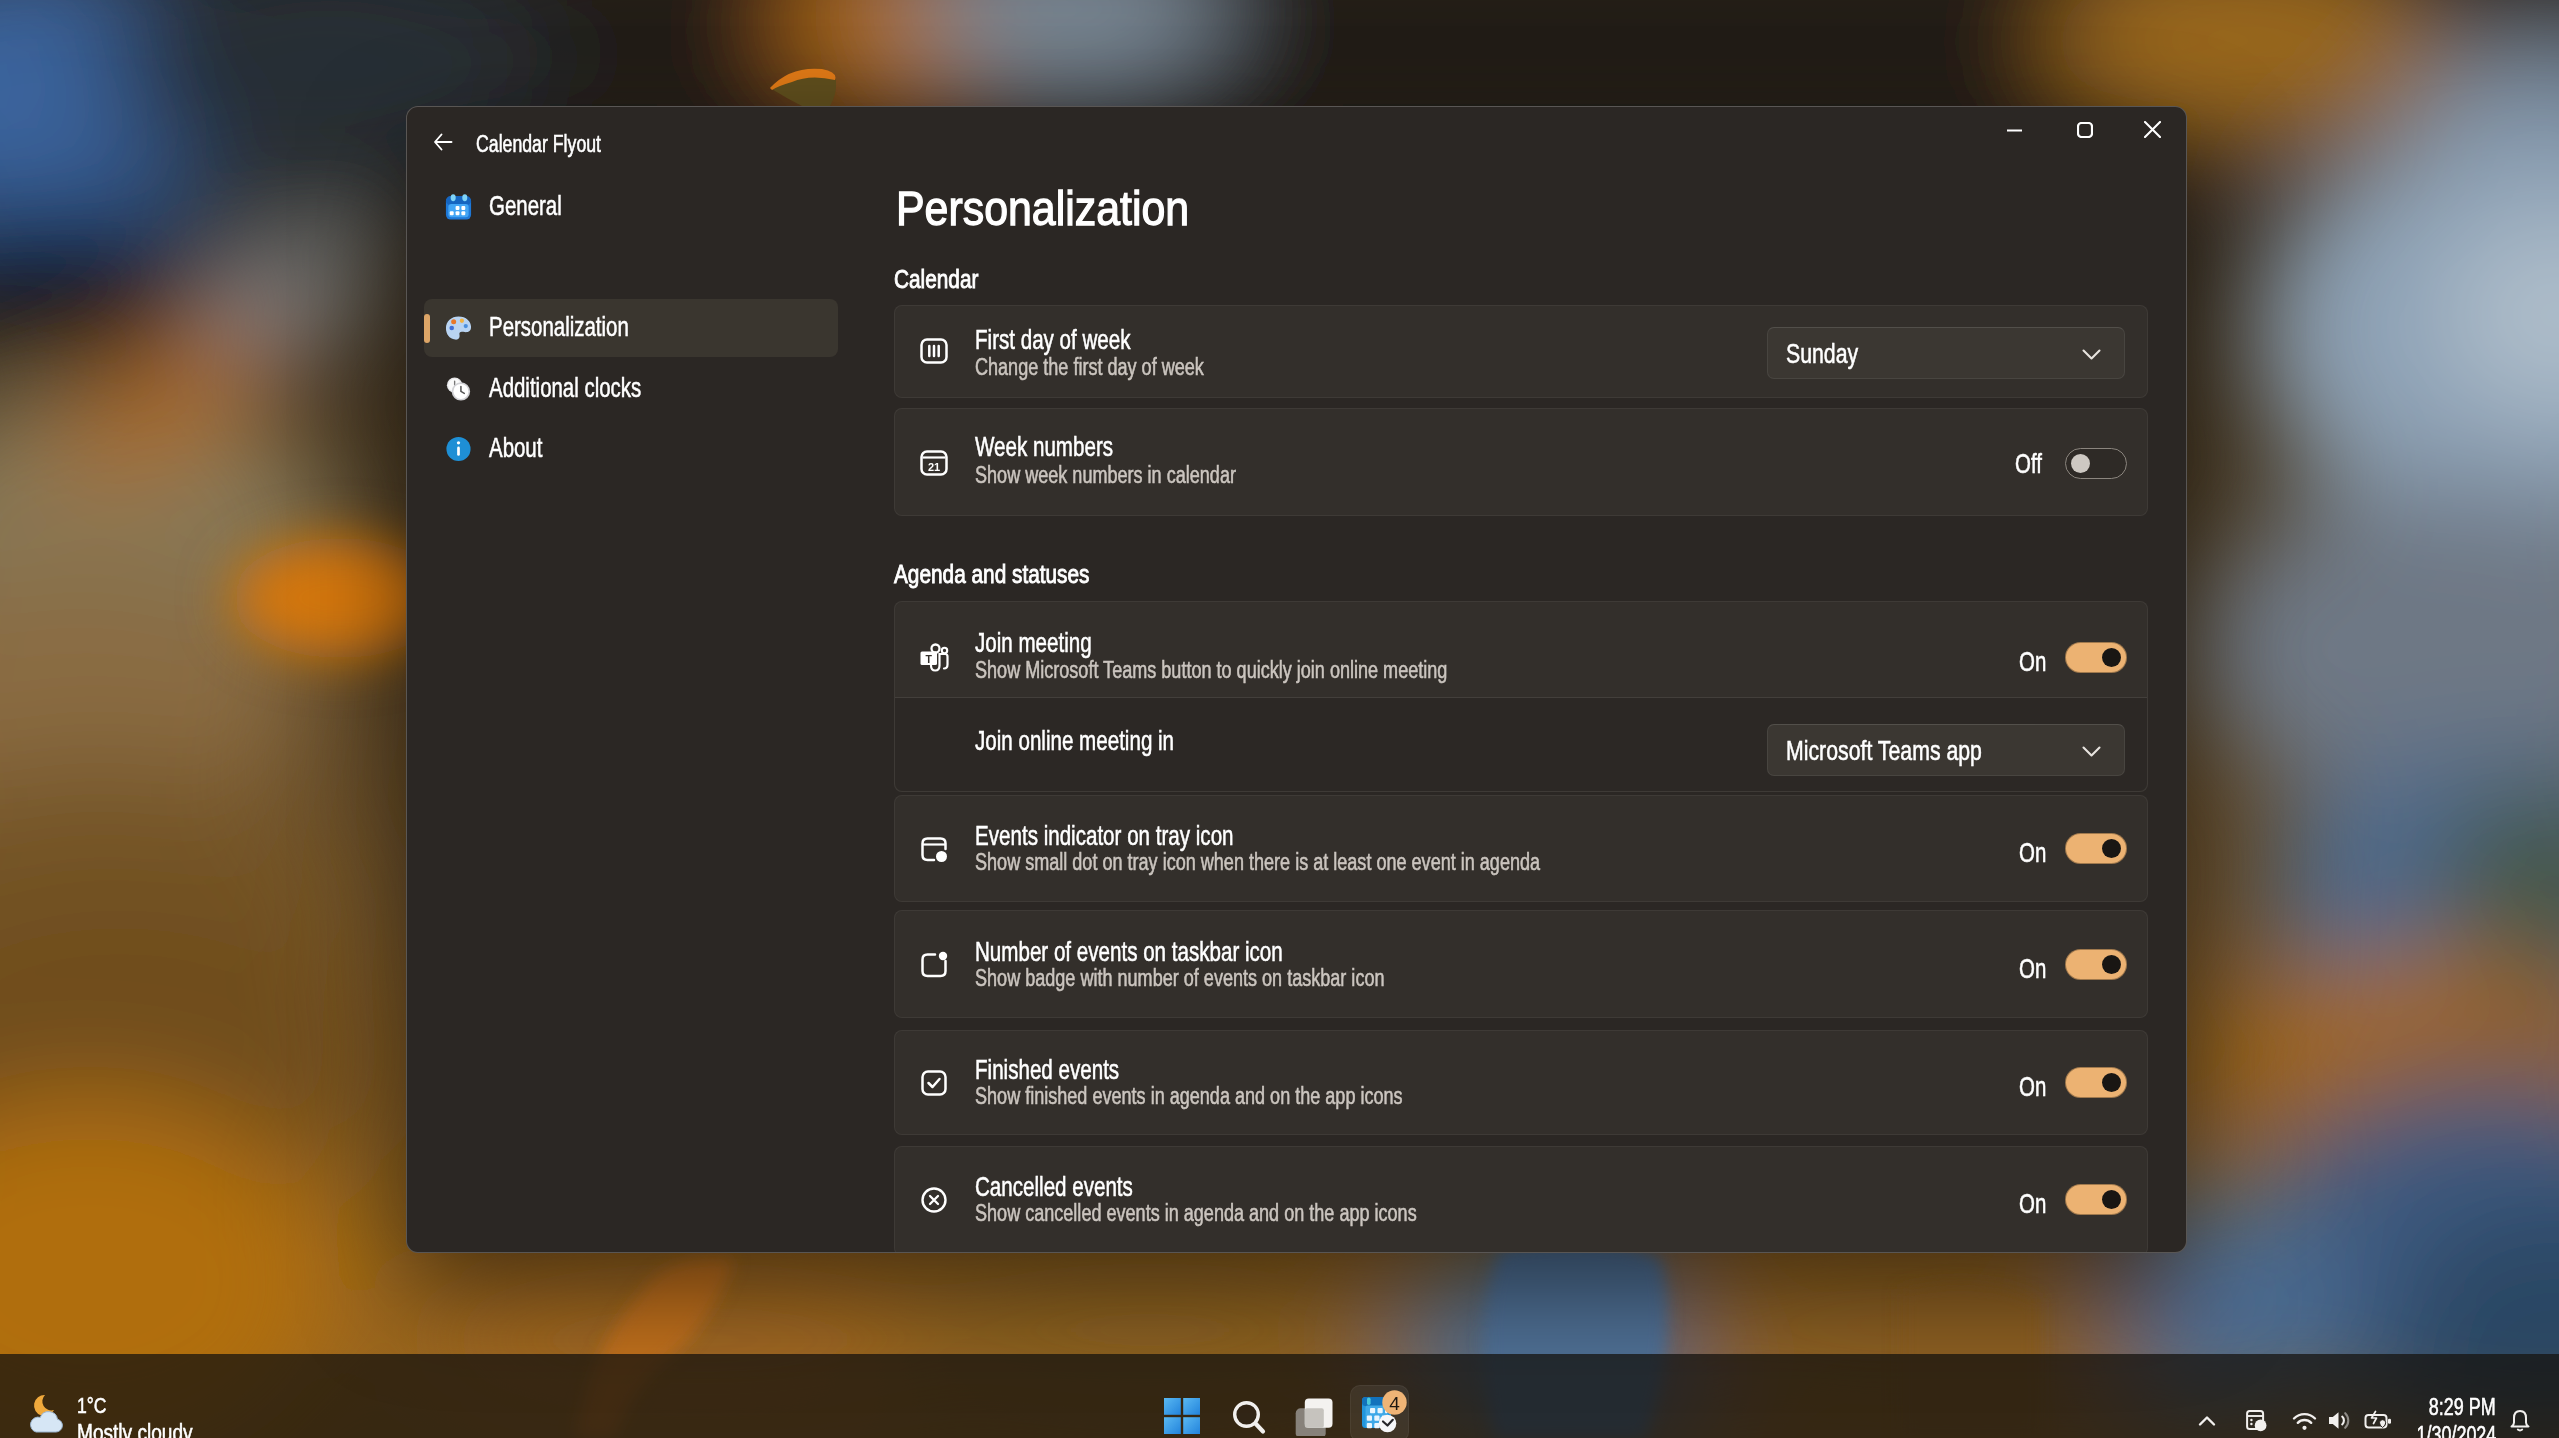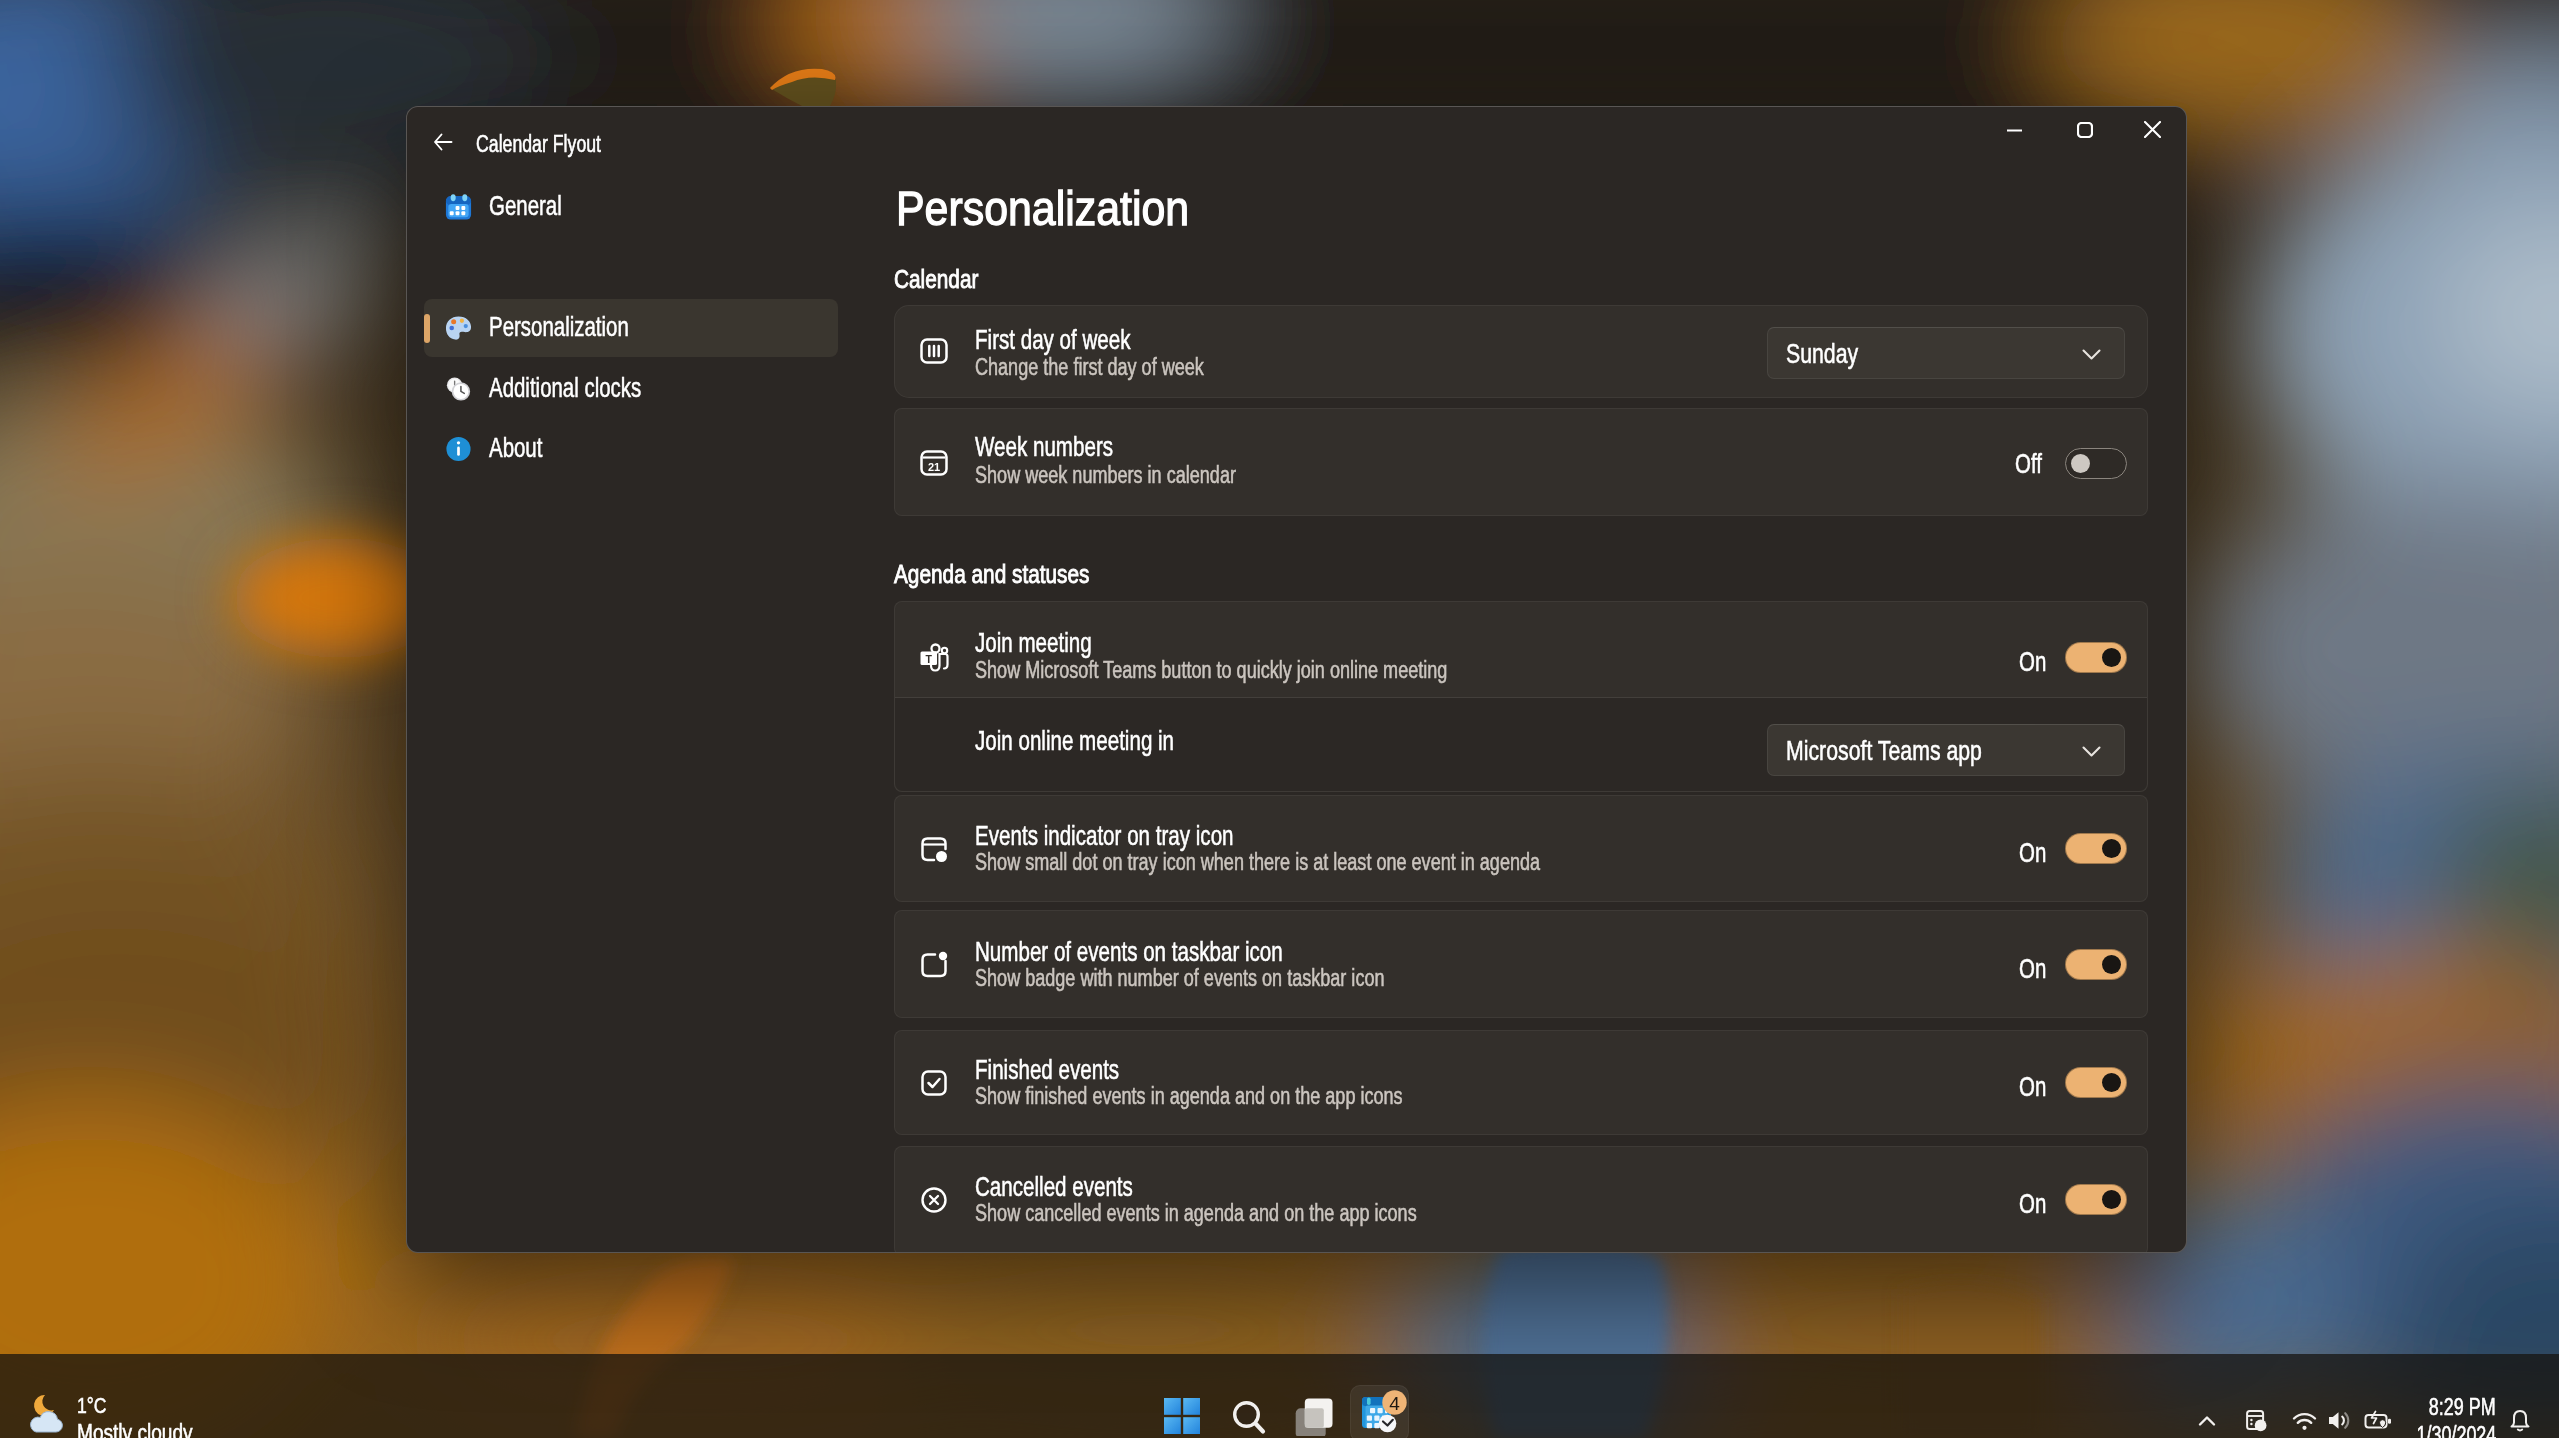--- a/index.html
+++ b/index.html
@@ -168,21 +168,21 @@
         <circle cx="15" cy="15" r="12.5" fill="#1e8fd5"></circle>
         <rect x="13.6" y="12.5" width="2.8" height="9.5" rx="1.4" fill="#fff"></rect>
         <circle cx="15" cy="8.6" r="1.7" fill="#fff"></circle>
       </svg>
       <div class="tx nlabel">About</div>
     </div>
 
     <div class="tx h1">Personalization</div>
     <div class="tx sect" style="left:487px; top:159px;">Calendar</div>
 
-    <div class="card" style="top:198px; height:93px;border-radius:15px;">
+    <div class="card" style="top:198px; height:93px;">
       <svg class="ricon" style="top:30px" viewBox="0 0 30 30">
         <rect x="2.5" y="3.5" width="25" height="23" rx="5.5" stroke="#fff" stroke-width="2.5" fill="none"></rect>
         <path d="M10.3 10 V20 M15 10 V20 M19.7 10 V20" stroke="#fff" stroke-width="2.5" stroke-linecap="round"></path>
       </svg>
       <div class="tx rtitle" style="top:20px;">First day of week</div>
       <div class="tx rdesc" style="top:50px;">Change the first day of week</div>
       <div class="dropdown" style="top:21px;">
         <div class="tx dtext">Sunday</div>
         <svg style="position:absolute; right:22px; top:19px;" width="21" height="15" viewBox="0 0 21 15">
           <path d="M2.5 3.5 L10.5 11.5 L18.5 3.5" stroke="#e8e4df" stroke-width="2.1" fill="none" stroke-linecap="round" stroke-linejoin="round"></path>

